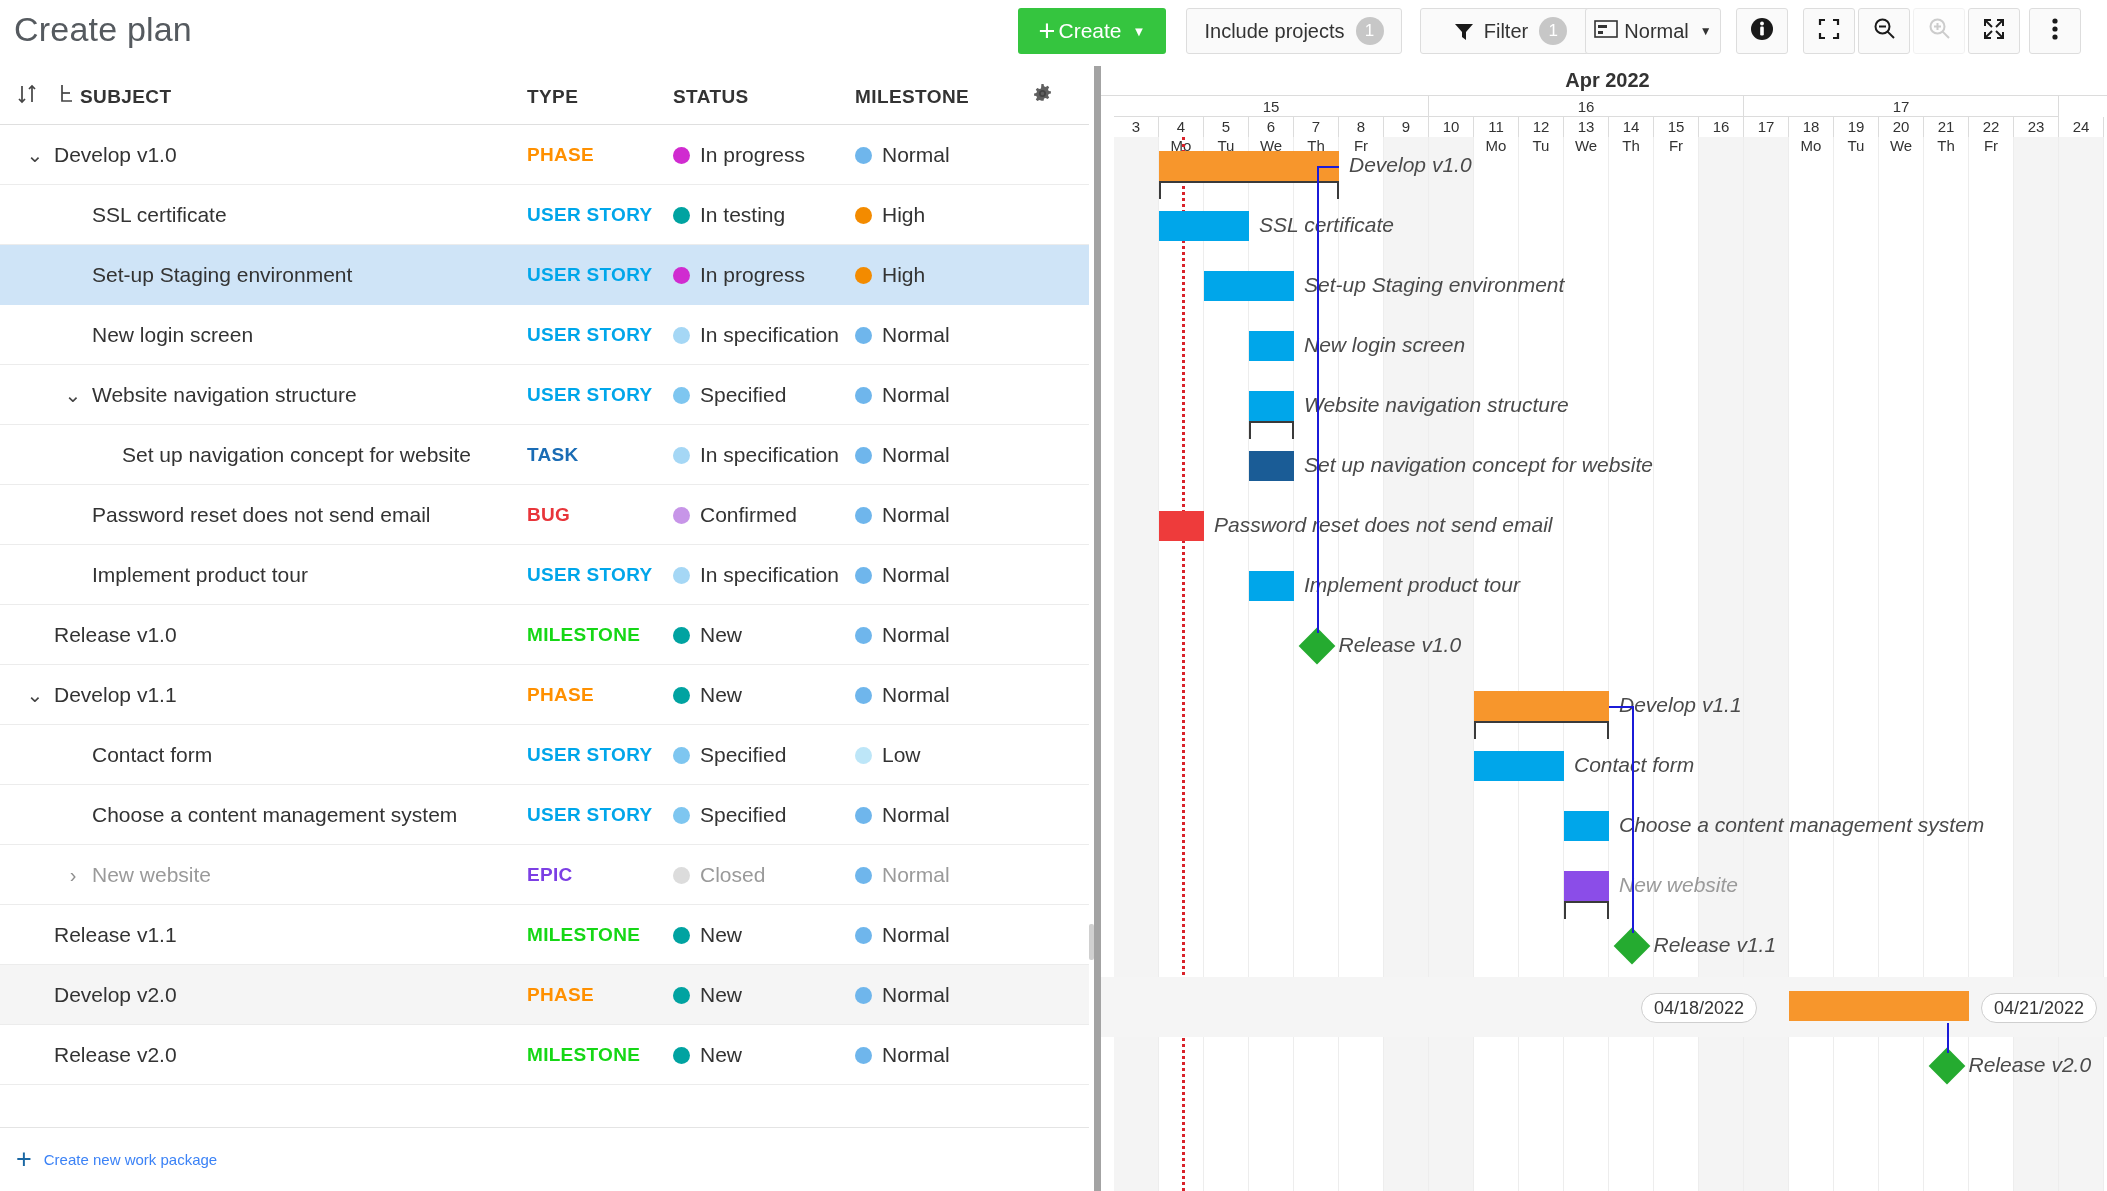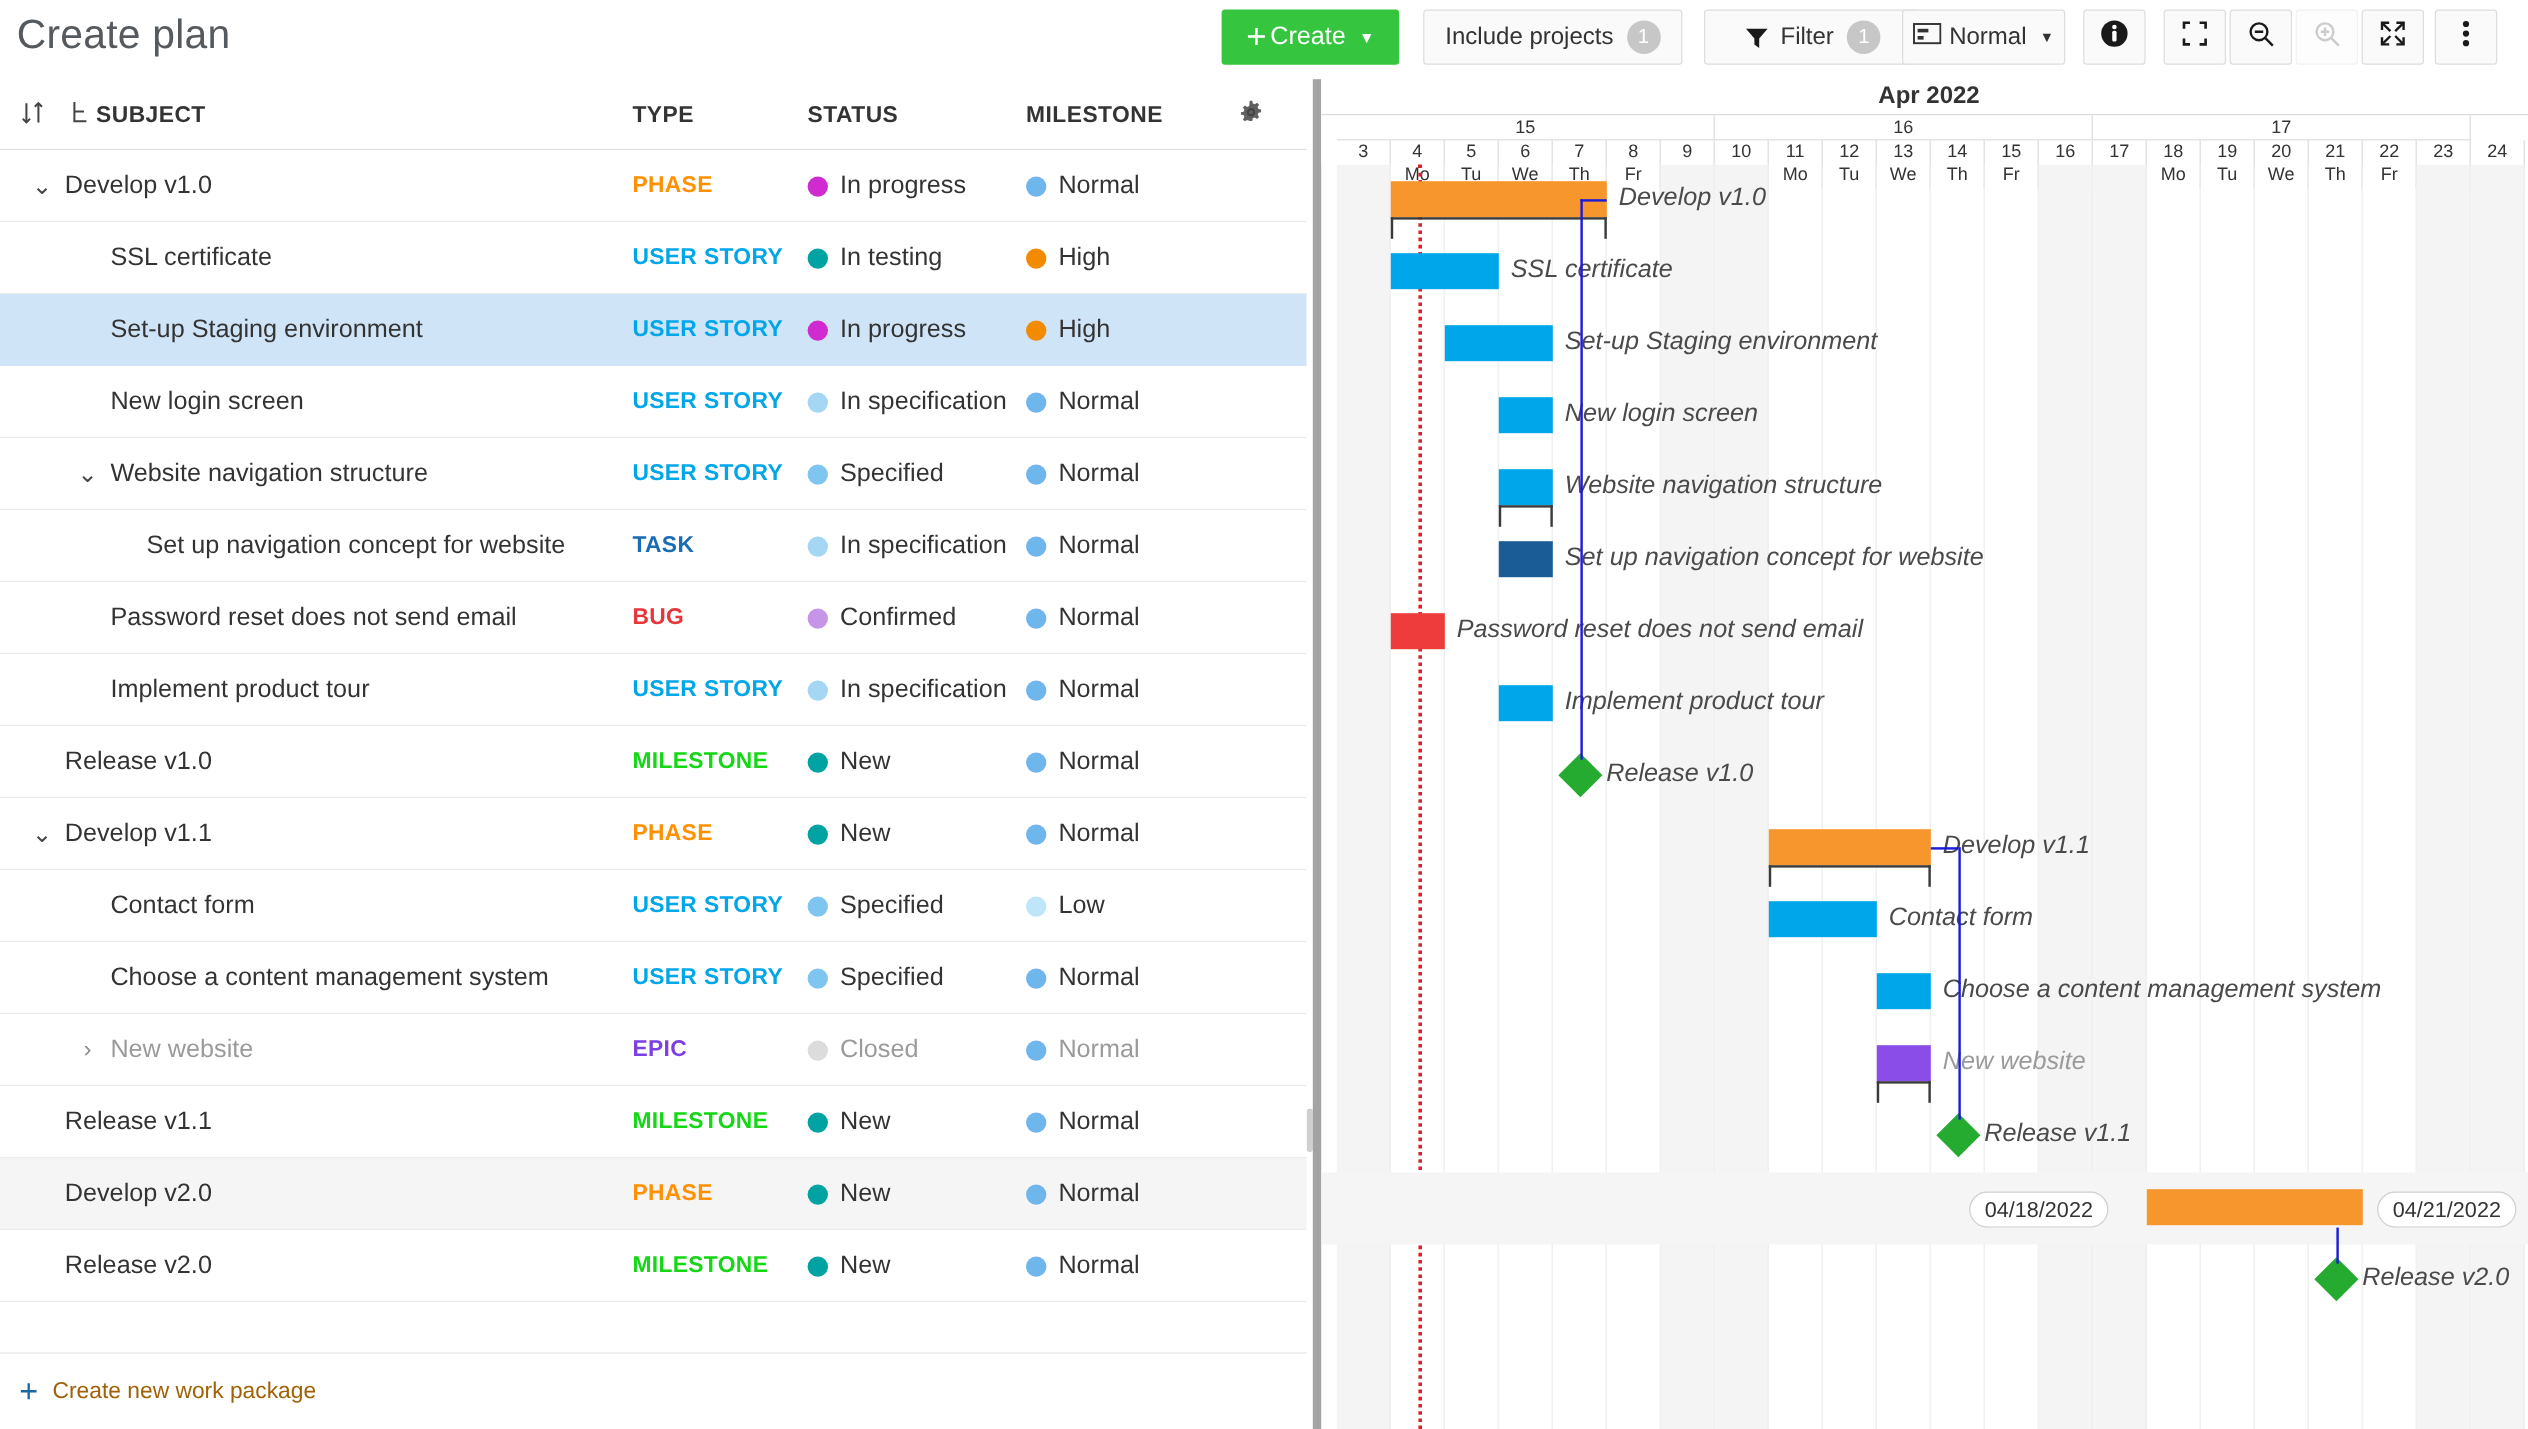--- a/index.html
+++ b/index.html
@@ -98,21 +98,21 @@
   }
   .row.closed .subj-text, .row.closed .c-status, .row.closed .c-priority { color: #9a9a9a; }
   .row.closed .expander { color: #8d8d8d; }
 
   #create-wp {
     position: absolute; left: 0; bottom: 0; width: 1089px; height: 64px;
     border-top: 1px solid #e4e4e4; display: flex; align-items: center;
     padding-left: 16px; gap: 12px; cursor: pointer;
   }
   #create-wp .plus { font-size: 27px; color: #1a67a3; font-weight: 300; line-height: 1; }
-  #create-wp .lbl { font-size: 19px; color: #a16207; }
+  #create-wp .lbl { font-size: 15px; color: #3b82f6; }
 
   
   #splitter {
     position: absolute; left: 1089px; top: 0; width: 5px; height: 1125px;
     background: #ffffff; cursor: col-resize;
   }
   #splitter .grip {
     position: absolute; left: 0; top: 858px; width: 5px; height: 36px;
     background: #d0d0d0; border-radius: 2px;
   }

